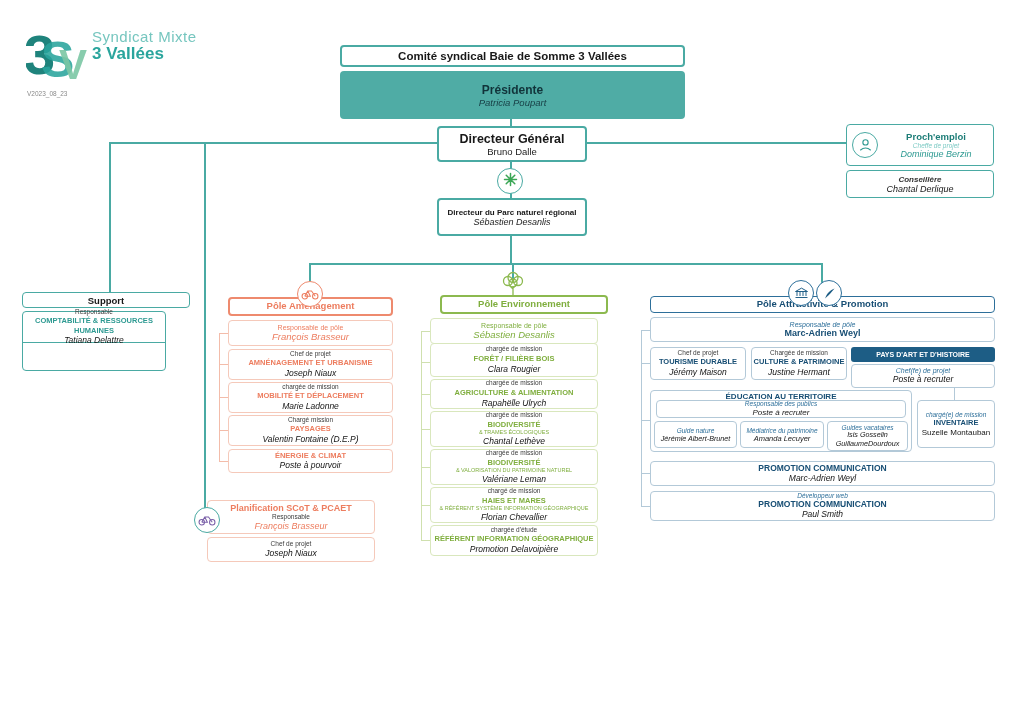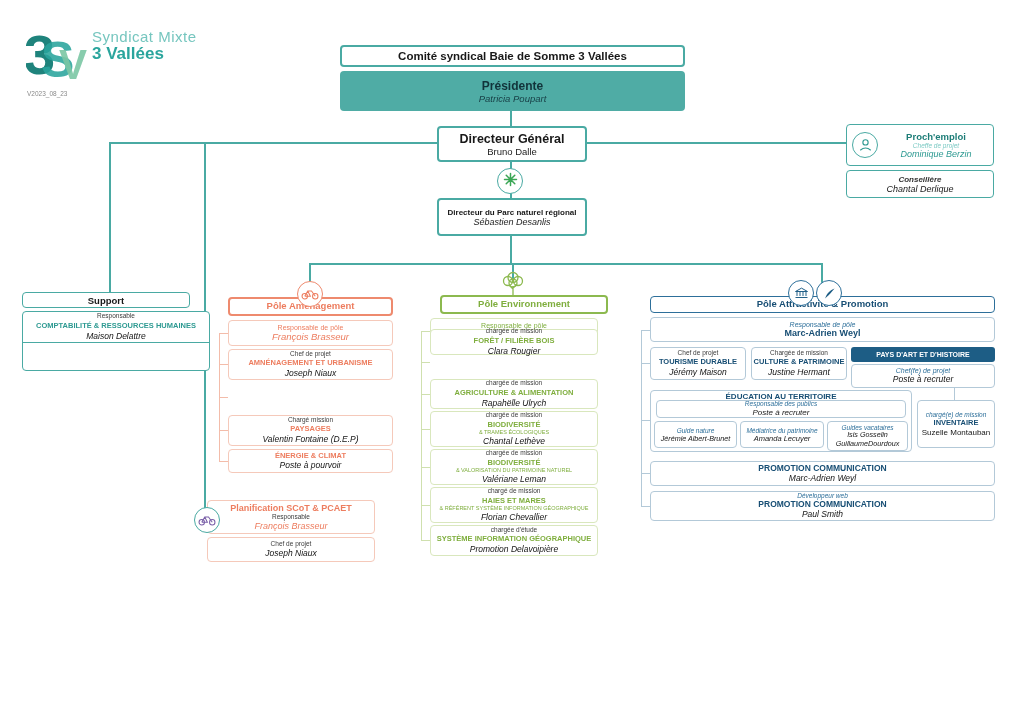--- a/index.html
+++ b/index.html
@@ -83,21 +83,21 @@
   <div style="position:absolute;left:92px;top:28px;z-index:2;text-align:left">
     <div style="font-size:15px;color:#76c6bf;letter-spacing:.5px">Syndicat Mixte</div>
     <div style="font-size:17px;font-weight:bold;color:#2aa59d;line-height:1.1">3 Vallées</div>
   </div>
   <div style="position:absolute;left:27px;top:90px;font-size:6.5px;color:#8a8a8a;z-index:2">V2023_08_23</div>
 
   <div class="box flexc b-teal" style="left:340px;top:45px;width:345px;height:22px">
     <div style="font-size:11.5px;font-weight:bold;color:#181818">Comité syndical Baie de Somme 3 Vallées</div>
   </div>
 
-  <div class="box flexc" style="left:340px;top:71px;width:345px;height:40px;background:#4faca5;border:none">
+  <div class="box flexc" style="left:340px;top:71px;width:345px;height:48px;background:#4faca5;border:none">
     <div style="font-size:12px;font-weight:bold;color:#11333a">Présidente</div>
     <div style="font-size:9.5px;font-style:italic;color:#173e45">Patricia Poupart</div>
   </div>
 
   <div class="box flexc b-teal" style="left:437px;top:126px;width:150px;height:36px;z-index:2">
     <div style="font-size:12.5px;font-weight:bold;color:#181818">Directeur Général</div>
     <div style="font-size:9.5px;color:#222">Bruno Dalle</div>
   </div>
 
   <div class="circle b-teal1" style="left:497px;top:168px;width:26px;height:26px">
@@ -131,25 +131,25 @@
     </div>
   </div>
   <div class="box flexc b-teal1" style="left:846px;top:170px;width:148px;height:28px">
     <div style="font-size:8px;font-weight:bold;font-style:italic;color:#333">Conseillère</div>
     <div style="font-size:9px;font-style:italic;color:#181818">Chantal Derlique</div>
   </div>
 
   <div class="box flexc b-teal1" style="left:22px;top:292px;width:168px;height:16px;z-index:2">
     <div style="font-size:9.5px;font-weight:bold;color:#181818">Support</div>
   </div>
-  <div class="box b-teal1" style="left:22px;top:311px;width:188px;height:60px">
+  <div class="box b-teal1" style="left:22px;top:311px;width:144px;height:60px">
     <div class="flexc" style="height:30px;border-bottom:1px solid #4aaaa3">
       <div class="t-role">Responsable</div>
       <div class="t-unit c-teal">COMPTABILITÉ &amp; RESSOURCES HUMAINES</div>
-      <div class="t-name">Maison Delattre</div>
+      <div class="t-name">Tatiana Delattre</div>
     </div>
   </div>
 
   <div class="circle" style="left:297px;top:281px;width:26px;height:26px;border:1.5px solid #ee8a6e">
     <svg viewBox="0 0 24 16" width="18" height="12">
         <g fill="none" stroke="#ed7d5f" stroke-width="1.4">
           <circle cx="5" cy="11" r="3.6"></circle>
           <circle cx="19" cy="11" r="3.6"></circle>
           <path d="M5 11 L9 4 H14 L19 11 M9 4 L12.5 11 H5"></path>
         </g>
@@ -159,20 +159,25 @@
     <div class="hdr c-orange">Pôle Aménagement</div>
   </div>
   <div class="box flexc b-or1" style="left:228px;top:320px;width:165px;height:26px">
     <div style="font-size:7px;color:#ed7d5f">Responsable de pôle</div>
     <div style="font-size:9.5px;font-style:italic;color:#ed7d5f">François Brasseur</div>
   </div>
   <div class="box flexc b-or1" style="left:228px;top:349px;width:165px;height:31px">
     <div class="t-role">Chef de projet</div>
     <div class="t-unit c-orange">AMNÉNAGEMENT ET URBANISME</div>
     <div class="t-name">Joseph Niaux</div>
+  </div>
+  <div class="box flexc b-or1" style="left:228px;top:382px;width:165px;height:31px">
+    <div class="t-role">chargée de mission</div>
+    <div class="t-unit c-orange">MOBILITÉ ET DÉPLACEMENT</div>
+    <div class="t-name">Marie Ladonne</div>
   </div>
   <div class="box flexc b-or1" style="left:228px;top:415px;width:165px;height:31px">
     <div class="t-role">Chargé mission</div>
     <div class="t-unit c-orange">PAYSAGES</div>
     <div class="t-name">Valentin Fontaine (D.E.P)</div>
   </div>
   <div class="box flexc b-or1" style="left:228px;top:449px;width:165px;height:24px">
     <div class="t-unit c-orange">ÉNERGIE &amp; CLIMAT</div>
     <div class="t-name">Poste à pourvoir</div>
   </div>
@@ -207,21 +212,21 @@
         </g>
       </svg>
   </div>
   <div class="box flexc b-gr" style="left:440px;top:295px;width:168px;height:19px;z-index:2">
     <div class="hdr c-green">Pôle Environnement</div>
   </div>
   <div class="box flexc b-gr1" style="left:430px;top:318px;width:168px;height:26px">
     <div style="font-size:7px;color:#7fae3e">Responsable de pôle</div>
     <div style="font-size:9.5px;font-style:italic;color:#7fae3e">Sébastien Desanlis</div>
   </div>
-  <div class="box flexc b-gr1" style="left:430px;top:329px;width:168px;height:26px">
+  <div class="box flexc b-gr1" style="left:430px;top:343px;width:168px;height:34px">
     <div class="t-role">chargée de mission</div>
     <div class="t-unit c-green">FORÊT / FILIÈRE BOIS</div>
     <div class="t-name">Clara Rougier</div>
   </div>
   <div class="box flexc b-gr1" style="left:430px;top:379px;width:168px;height:30px">
     <div class="t-role">chargée de mission</div>
     <div class="t-unit c-green">AGRICULTURE &amp; ALIMENTATION</div>
     <div class="t-name">Rapahëlle Ulrych</div>
   </div>
   <div class="box flexc b-gr1" style="left:430px;top:411px;width:168px;height:36px">
@@ -237,21 +242,21 @@
     <div class="t-name">Valériane Leman</div>
   </div>
   <div class="box flexc b-gr1" style="left:430px;top:487px;width:168px;height:36px">
     <div class="t-role">chargé de mission</div>
     <div class="t-unit c-green">HAIES ET MARES</div>
     <div class="t-sub c-green">&amp; RÉFÉRENT SYSTÈME INFORMATION GÉOGRAPHIQUE</div>
     <div class="t-name">Florian Chevallier</div>
   </div>
   <div class="box flexc b-gr1" style="left:430px;top:525px;width:168px;height:31px">
     <div class="t-role">chargée d'étude</div>
-    <div class="t-unit c-green">SYSTÈME INFORMATION GÉOGRAPHIQUE</div>
+    <div class="t-unit c-green">RÉFÉRENT INFORMATION GÉOGRAPHIQUE</div>
     <div class="t-name">Promotion Delavoipière</div>
   </div>
 
   <div class="circle b-bl" style="left:788px;top:280px;width:26px;height:26px">
     <svg viewBox="0 0 20 16" width="15" height="12">
         <g fill="none" stroke="#1d5d85" stroke-width="1.3">
           <path d="M2 6 L10 1.5 L18 6 Z M4 6 V12 M8 6 V12 M12 6 V12 M16 6 V12 M2 14 H18"></path>
         </g>
       </svg>
   </div>

